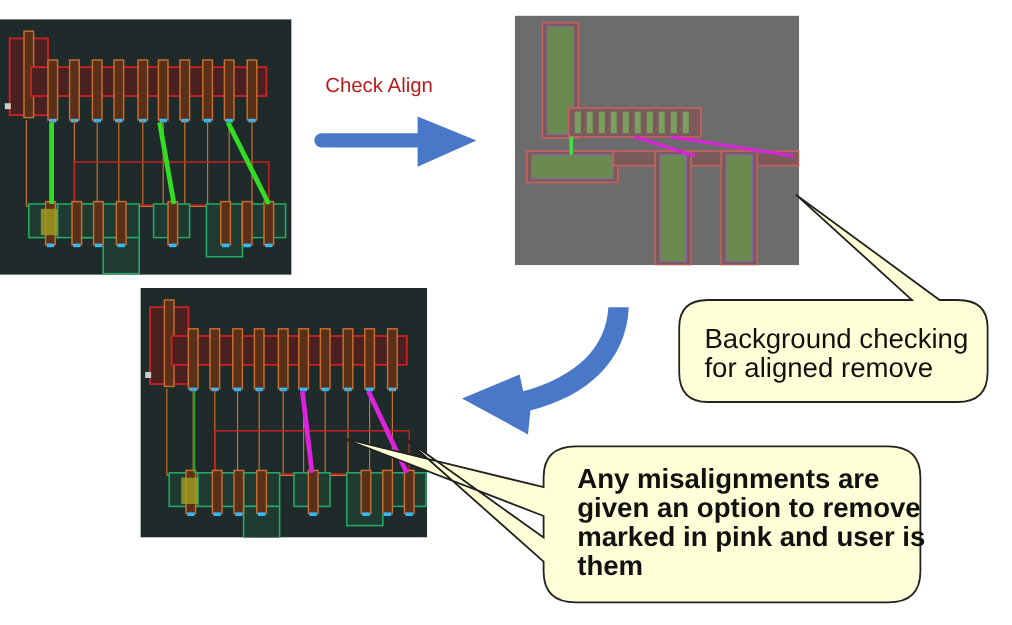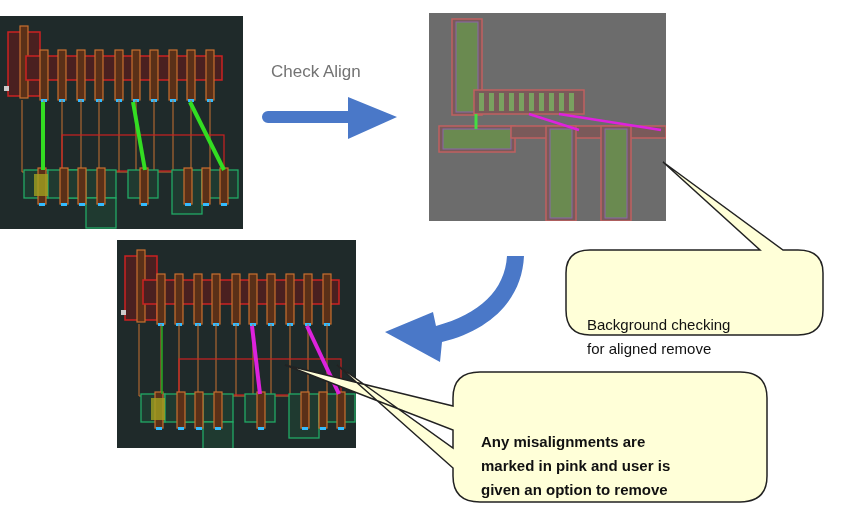--- a/index.html
+++ b/index.html
@@ -1,20 +1,20 @@
 <!DOCTYPE html>
 <html><head>
 <meta charset="utf-8">
 <style>
   html,body{margin:0;padding:0;background:#ffffff;}
   body{width:843px;height:521px;position:relative;overflow:hidden;font-family:"Liberation Sans",sans-serif;}
   .abs{position:absolute;}
   svg{display:block;}
-  .label{font-size:17px;color:#737373;position:absolute;}
-  .callout-text{position:absolute;font-size:15px;line-height:24px;color:#111;margin-top:43px;}
+  .label{font-size:17px;color:#b91c1c;position:absolute;}
+  .callout-text{position:absolute;font-size:23px;line-height:24px;color:#111;}
 </style>
 </head>
 <body>
 
 <div class="abs" style="left:0;top:16px;width:243px;height:213px;">
   <svg id="p1" width="243" height="213">
       <rect x="0" y="0" width="243" height="213" fill="#1f2a2a"></rect>
       <rect x="8" y="16" width="32" height="64" fill="#4a2020" stroke="#cc2222" stroke-width="1.5"></rect>
       <rect x="20" y="10" width="8" height="72" fill="#5a3018" stroke="#c87030" stroke-width="1.2"></rect>
       <rect x="26" y="40" width="196" height="24" fill="#4a2020" stroke="#cc2222" stroke-width="1.5"></rect>
@@ -199,15 +199,16 @@
 <div class="callout-text" style="left:587px;top:270px;">
   <div>Background checking</div>
   <div>for aligned remove</div>
 </div>
 
 <svg class="abs" style="left:280px;top:360px;" width="500" height="150">
   <path d="M200,12 L460,12 Q487,12 487,38 L487,116 Q487,142 460,142 L200,142 Q173,142 173,116 L173,108 L57,5 L173,88 L173,70 L5,5 L173,46 L173,38 Q173,12 200,12 Z" fill="#ffffd8" stroke="#222" stroke-width="1.5"></path>
 </svg>
 <div class="callout-text" style="left:481px;top:387px;font-weight:bold;">
   <div>Any misalignments are</div>
+  <div>given an option to remove</div>
   <div>marked in pink and user is</div>
-  <div>given an option to remove</div>
+  <div>them</div>
 </div>
 
 </body></html>

